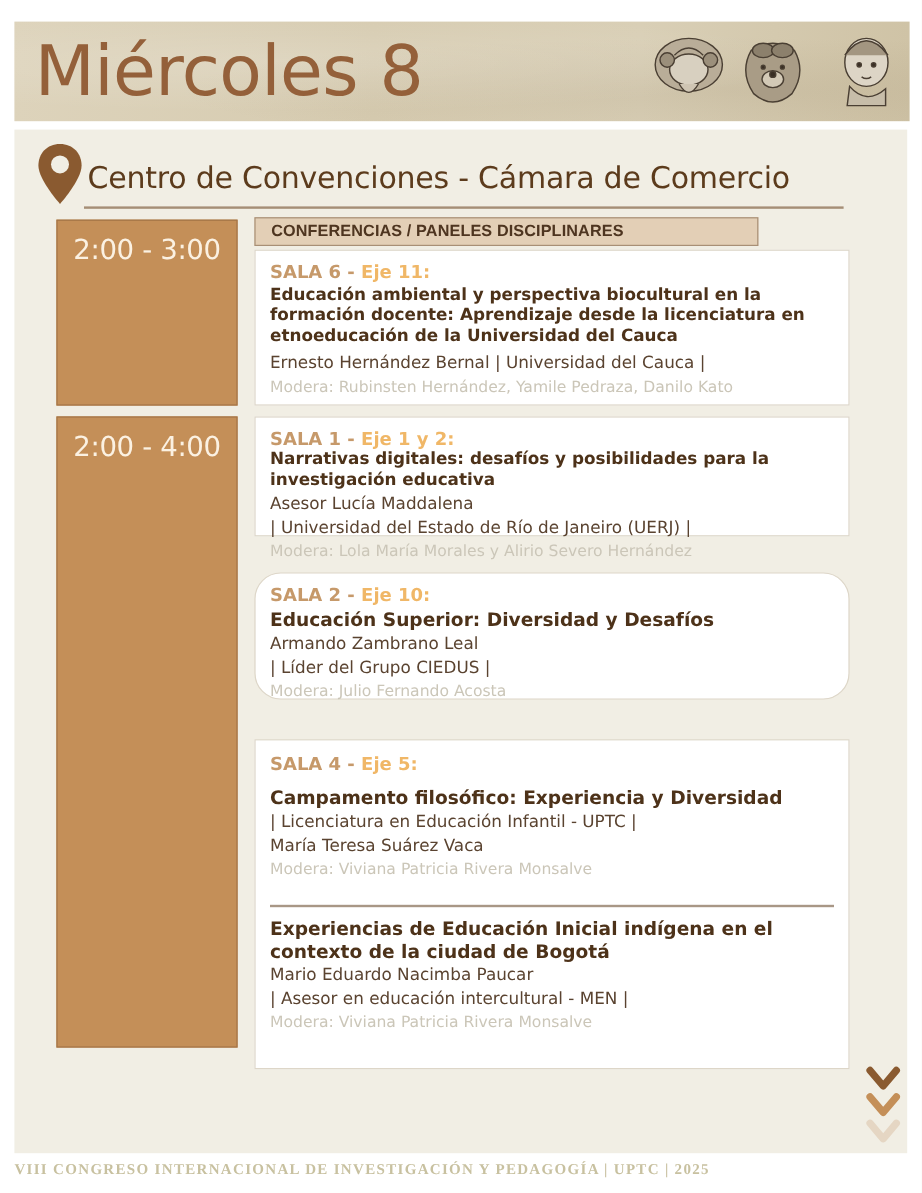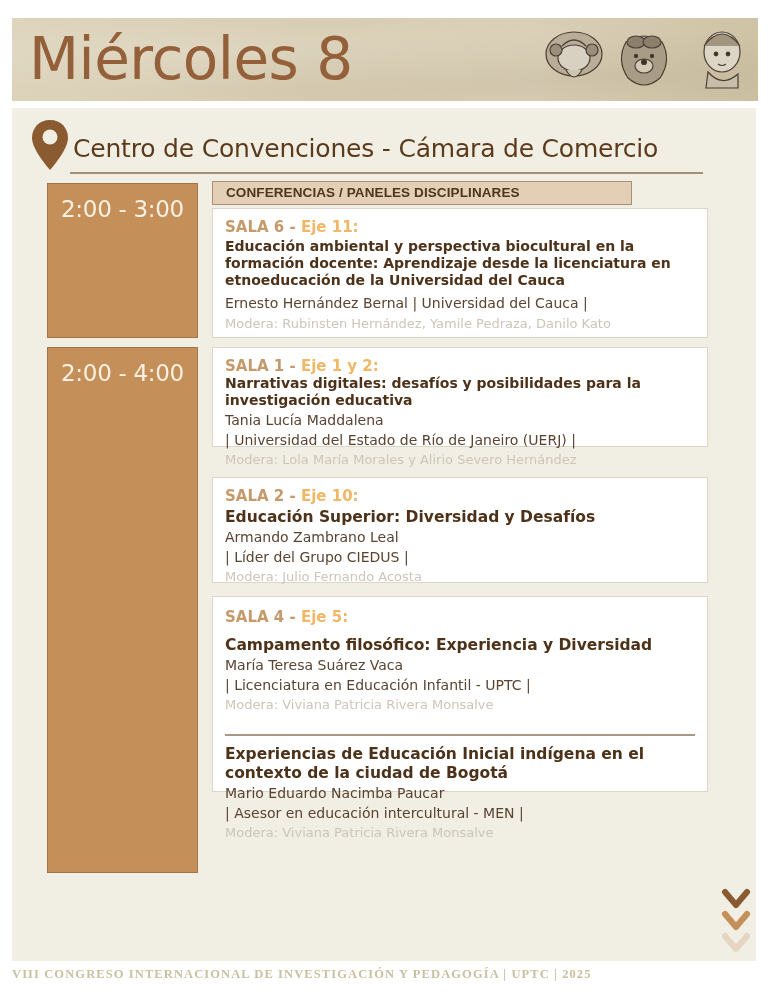--- a/index.html
+++ b/index.html
@@ -146,46 +146,46 @@
     <div class="moderator" style="margin-top:1px;">Modera: Rubinsten Hernández, Yamile Pedraza, Danilo Kato</div>
   </div>
 </div>
 
 <div class="card" style="top:347px; height:100px;">
   <div class="card-inner" style="top:9px;">
     <div class="sala-line">
       <span class="sala">SALA 1 - </span><span class="eje">Eje 1 y 2:</span>
     </div>
     <div class="talk-title" style="margin-top:0px;">Narrativas digitales: desafíos y posibilidades para la investigación educativa</div>
-    <div class="speaker" style="margin-top:1px;">Tania Lucía Maddalena</div>
+    <div class="speaker" style="margin-top:1px;">Asesor Lucía Maddalena</div>
     <div class="speaker">| Universidad del Estado de Río de Janeiro (UERJ) |</div>
     <div class="moderator">Modera: Lola María Morales y Alirio Severo Hernández</div>
   </div>
 </div>
 
-<div class="card" style="top:477px; height:106px;">
+<div class="card" style="top:477px; height:106px;border-radius:22px;">
   <div class="card-inner" style="top:9px;">
     <div class="sala-line">
       <span class="sala">SALA 2 - </span><span class="eje">Eje 10:</span>
     </div>
     <div class="talk-title big" style="margin-top:3px;">Educación Superior: Diversidad y Desafíos</div>
     <div class="speaker" style="margin-top:0px;">Armando Zambrano Leal</div>
     <div class="speaker">| Líder del Grupo CIEDUS |</div>
     <div class="moderator">Modera: Julio Fernando Acosta</div>
   </div>
 </div>
 
-<div class="card" style="top:596px; height:196px;padding-left:39px;">
+<div class="card" style="top:616px; height:275px;padding-left:39px;">
   <div class="card-inner" style="top:11px;">
     <div class="sala-line">
       <span class="sala">SALA 4 - </span><span class="eje">Eje 5:</span>
     </div>
     <div class="talk-title big" style="margin-top:10px;">Campamento filosófico: Experiencia y Diversidad</div>
+    <div class="speaker">| Licenciatura en Educación Infantil - UPTC |</div>
     <div class="speaker" style="margin-top:0px;">María Teresa Suárez Vaca</div>
-    <div class="speaker">| Licenciatura en Educación Infantil - UPTC |</div>
     <div class="moderator">Modera: Viviana Patricia Rivera Monsalve</div>
   </div>
   <div class="divider" style="top:137px;"></div>
   <div class="card-inner" style="top:148px;">
     <div class="talk-title big">Experiencias de Educación Inicial indígena en el contexto de la ciudad de Bogotá</div>
     <div class="speaker" style="margin-top:0px;">Mario Eduardo Nacimba Paucar</div>
     <div class="speaker">| Asesor en educación intercultural - MEN |</div>
     <div class="moderator">Modera: Viviana Patricia Rivera Monsalve</div>
   </div>
 </div>

